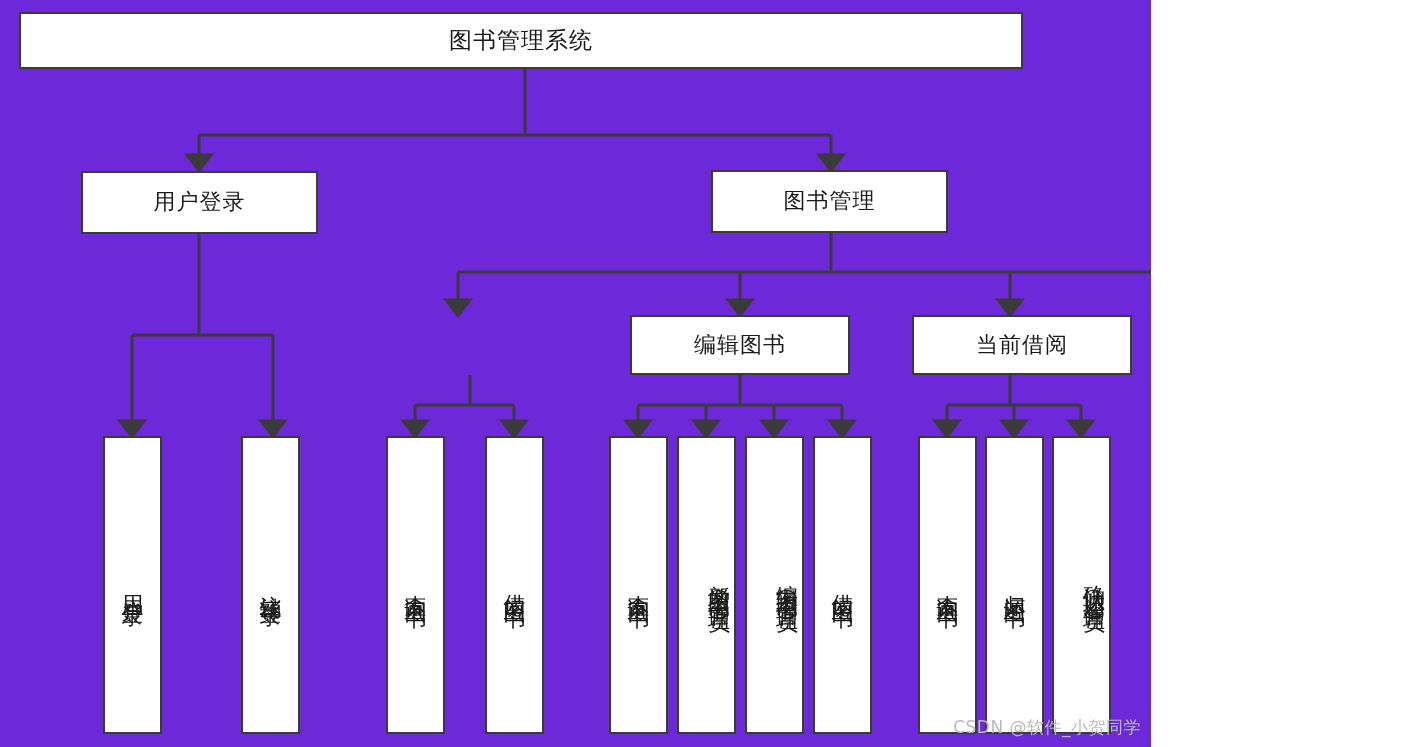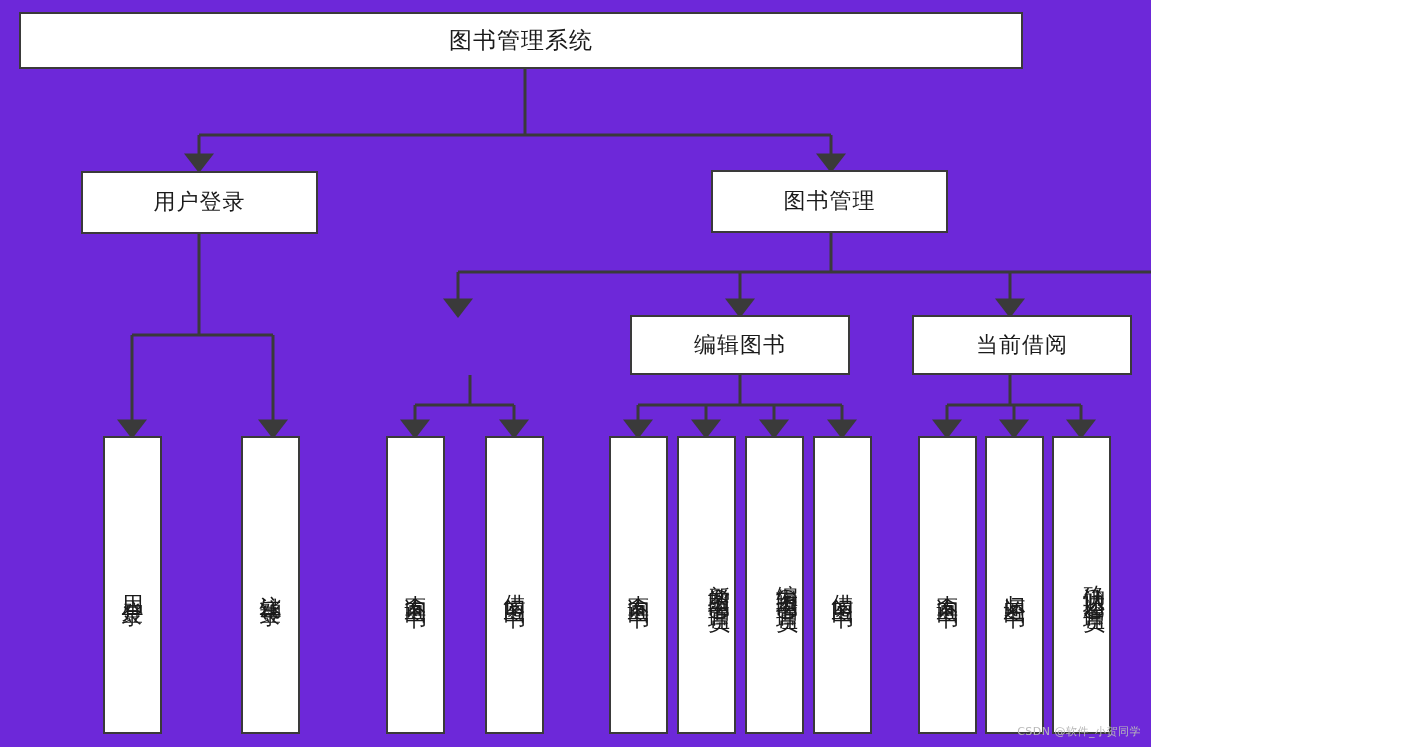--- a/index.html
+++ b/index.html
@@ -55,21 +55,21 @@
     align-items: flex-start;
     justify-content: center;
   }
   .node.v.center {
     align-items: center;
   }
   .watermark {
     position: absolute;
     right: 10px;
     bottom: 8px;
-    font-size: 11px;
+    font-size: 17px;
     color: #b9b9b9;
     z-index: 3;
     white-space: nowrap;
     letter-spacing: 0.5px;
   }
 </style>
 </head>
 <body>
 
 <div id="canvas">

